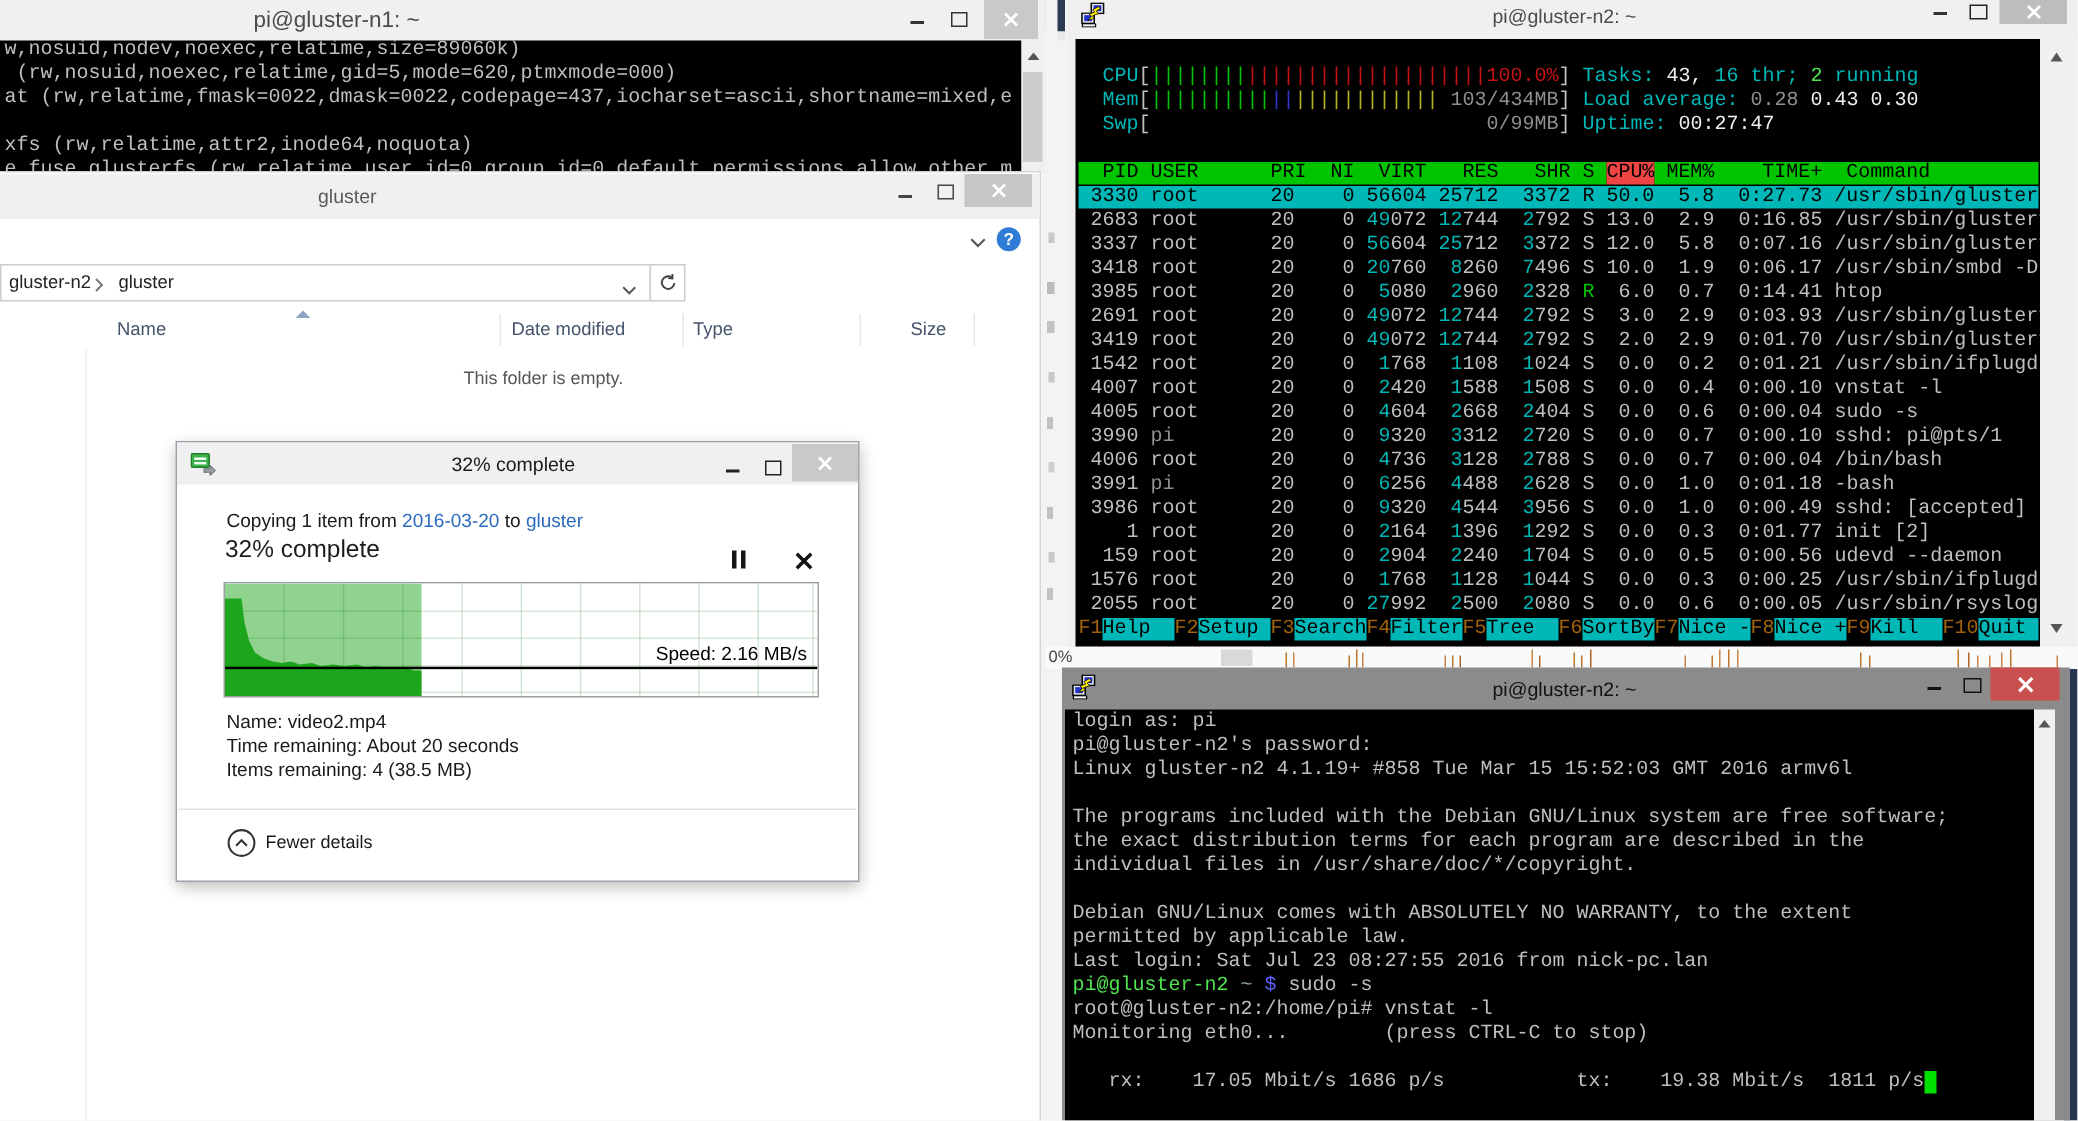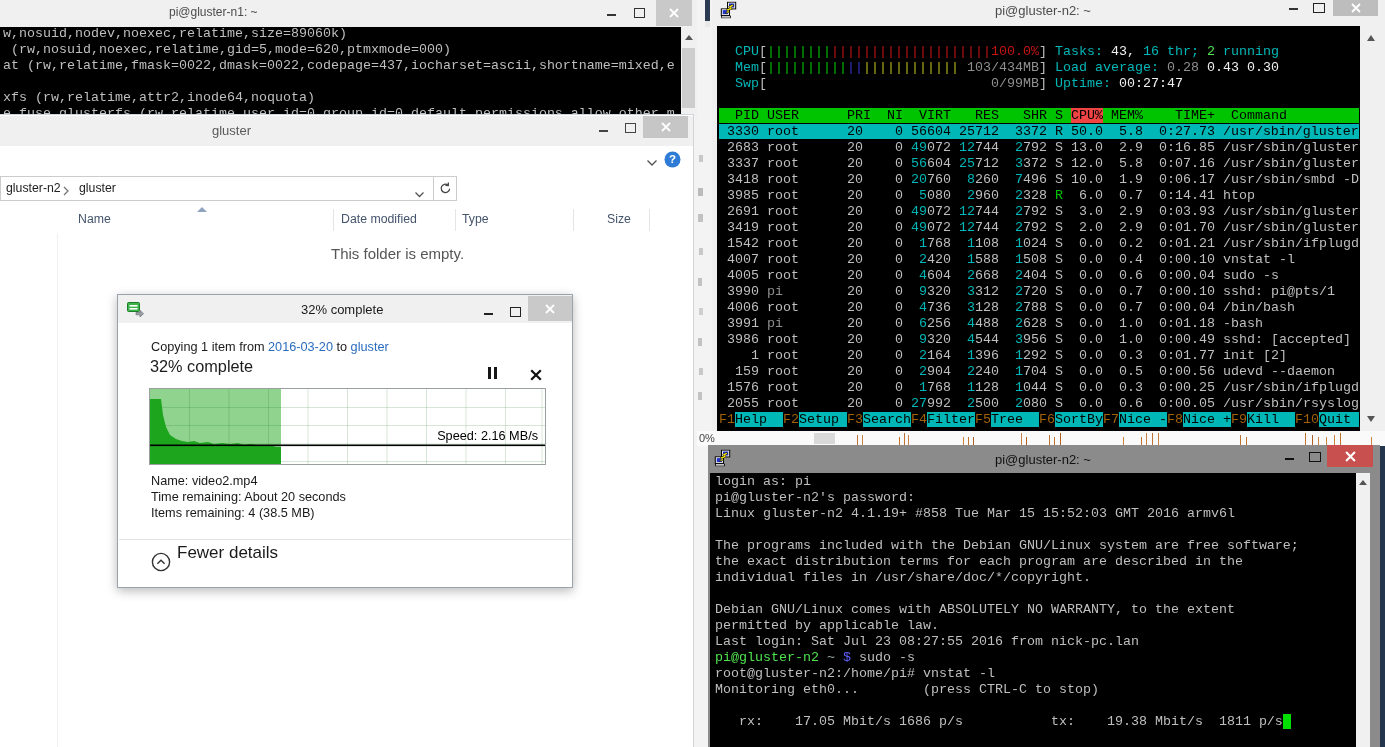--- a/index.html
+++ b/index.html
@@ -58,21 +58,21 @@
 <div style="position:absolute;left:1326px;top:437px;width:1px;height:8px;background:#c98443"></div>
 <div style="position:absolute;left:1334px;top:435px;width:1px;height:10px;background:#c98443"></div>
 <div style="position:absolute;left:1340px;top:433px;width:1px;height:12px;background:#c0722f"></div>
 <div style="position:absolute;left:1371px;top:437px;width:1px;height:8px;background:#c98443"></div>
 <div style="position:absolute;left:1021px;top:433px;width:1px;height:12px;background:#c98443"></div>
 <div style="position:absolute;left:1026px;top:437px;width:1px;height:8px;background:#b06020"></div>
 <div class="abs" style="left:1376px;top:446px;width:9px;height:301px;background:#24364e"></div>
 
 <div class="abs" style="left:0;top:0;width:697px;height:116px;background:#f0f0f0">
   <div class="abs" style="left:0;top:0;width:697px;height:27px;background:#f0f0f0"></div>
-  <div class="ttext" style="left:169px;top:5px;font-size:12px;color:#4c4c4c">pi@gluster-n1: ~</div>
+  <div class="ttext" style="left:169px;top:5px;font-size:15px;color:#4c4c4c">pi@gluster-n1: ~</div>
   <div class="abs" style="left:607px;top:14px;width:9px;height:2px;background:#333"></div>
   <div class="abs" style="left:634px;top:8px;width:11px;height:10px;border:1.5px solid #333"></div>
   <div class="xblk" style="left:656px;top:0;width:36px;height:26px;background:#c9c9c9">
         <svg width="10" height="10" viewBox="0 0 10 10">
           <path d="M1 1 L9 9 M9 1 L1 9" stroke="#fff" stroke-width="1.8"></path>
         </svg>
       </div>
   <div class="abs" style="left:0;top:27px;width:681px;height:89px;background:#000;overflow:hidden">
     <pre style="left:3px;top:-1px">w,nosuid,nodev,noexec,relatime,size=89060k)
  (rw,nosuid,noexec,relatime,gid=5,mode=620,ptmxmode=000)
@@ -124,21 +124,21 @@
 
   <div class="ttext" style="left:78px;top:97px;font-size:12.3px;color:#44546b">Name</div>
   <div class="abs" style="left:197px;top:92px;width:0;height:0;border-left:5px solid transparent;border-right:5px solid transparent;border-bottom:5px solid #8fa4c0"></div>
   <div class="ttext" style="left:341px;top:97px;font-size:12.3px;color:#44546b">Date modified</div>
   <div class="ttext" style="left:462px;top:97px;font-size:12.3px;color:#44546b">Type</div>
   <div class="ttext" style="left:607px;top:97px;font-size:12.3px;color:#44546b">Size</div>
   <div class="abs" style="left:333px;top:94px;width:1px;height:22px;background:#e5e5e5"></div>
   <div class="abs" style="left:455px;top:94px;width:1px;height:22px;background:#e5e5e5"></div>
   <div class="abs" style="left:573px;top:94px;width:1px;height:22px;background:#e5e5e5"></div>
   <div class="abs" style="left:649px;top:94px;width:1px;height:22px;background:#e5e5e5"></div>
-  <div class="ttext" style="left:331px;top:130px;font-size:15px;color:#565656">This folder is empty.</div>
+  <div class="ttext" style="left:309px;top:130px;font-size:12px;color:#565656">This folder is empty.</div>
   <div class="abs" style="left:57px;top:118px;width:1px;height:515px;background:#f0f0f0"></div>
 </div>
 
 <div class="abs" style="left:117px;top:294px;width:456px;height:294px;background:#fff;border:1px solid #9aa2ac;box-shadow:0 3px 10px rgba(0,0,0,.28)">
   <div class="abs" style="left:0;top:0;width:454px;height:28px;background:#f0f0f0"></div>
   <div class="abs" style="left:9px;top:6px"><svg width="17" height="16" viewBox="0 0 17 16">
 <rect x="0.5" y="1.5" width="12" height="9" rx="1" fill="#3cb44b" stroke="#1c7c28" stroke-width="1"></rect>
 <rect x="2.5" y="4" width="8" height="1.6" fill="#fff"></rect>
 <rect x="2.5" y="7" width="8" height="1.6" fill="#fff"></rect>
 <path d="M9 11.5 h4 v-2.2 l3.5 3.4 -3.5 3.3 v-2.2 h-4 z" fill="#9aa0a6" stroke="#6d737a" stroke-width="0.7"></path>
@@ -182,21 +182,21 @@
 </svg></div>
   <div class="ttext" style="right:34px;top:134px;font-size:12.7px;color:#000">Speed: 2.16 MB/s</div>
   <div class="ttext" style="left:33px;top:179px;font-size:12.7px;color:#1a1a1a">Name: video2.mp4</div>
   <div class="ttext" style="left:33px;top:195px;font-size:12.7px;color:#1a1a1a">Time remaining: About 20 seconds</div>
   <div class="ttext" style="left:33px;top:211px;font-size:12.7px;color:#1a1a1a">Items remaining: 4 (38.5 MB)</div>
   <div class="abs" style="left:1px;top:244px;width:452px;height:1px;background:#e3e3e3"></div>
   <div class="abs" style="left:33px;top:257px"><svg width="20" height="20" viewBox="0 0 20 20">
           <circle cx="10" cy="10" r="8.6" fill="none" stroke="#333" stroke-width="1.4"></circle>
           <path d="M6.4 11.8 L10 8.2 L13.6 11.8" fill="none" stroke="#333" stroke-width="1.4"></path>
         </svg></div>
-  <div class="ttext" style="left:59px;top:248px;font-size:17px;color:#1a1a1a">Fewer details</div>
+  <div class="ttext" style="left:59px;top:259px;font-size:12px;color:#1a1a1a">Fewer details</div>
 </div>
 
 <div class="abs" style="left:712px;top:0;width:673px;height:431px;background:#f0f0f0">
   <div class="abs" style="left:8px;top:1px"><svg width="18" height="18" viewBox="0 0 18 18">
 <rect x="7" y="0.8" width="9.2" height="7.6" fill="#000"></rect>
 <rect x="8" y="1.6" width="7.2" height="5.9" fill="#e8e8e8"></rect>
 <rect x="9" y="2.5" width="5.2" height="4" fill="#2233cc"></rect>
 <rect x="0.8" y="7.4" width="9.2" height="7.6" fill="#000"></rect>
 <rect x="1.8" y="8.2" width="7.2" height="5.9" fill="#e8e8e8"></rect>
 <rect x="2.8" y="9.1" width="5.2" height="4" fill="#2233cc"></rect>

